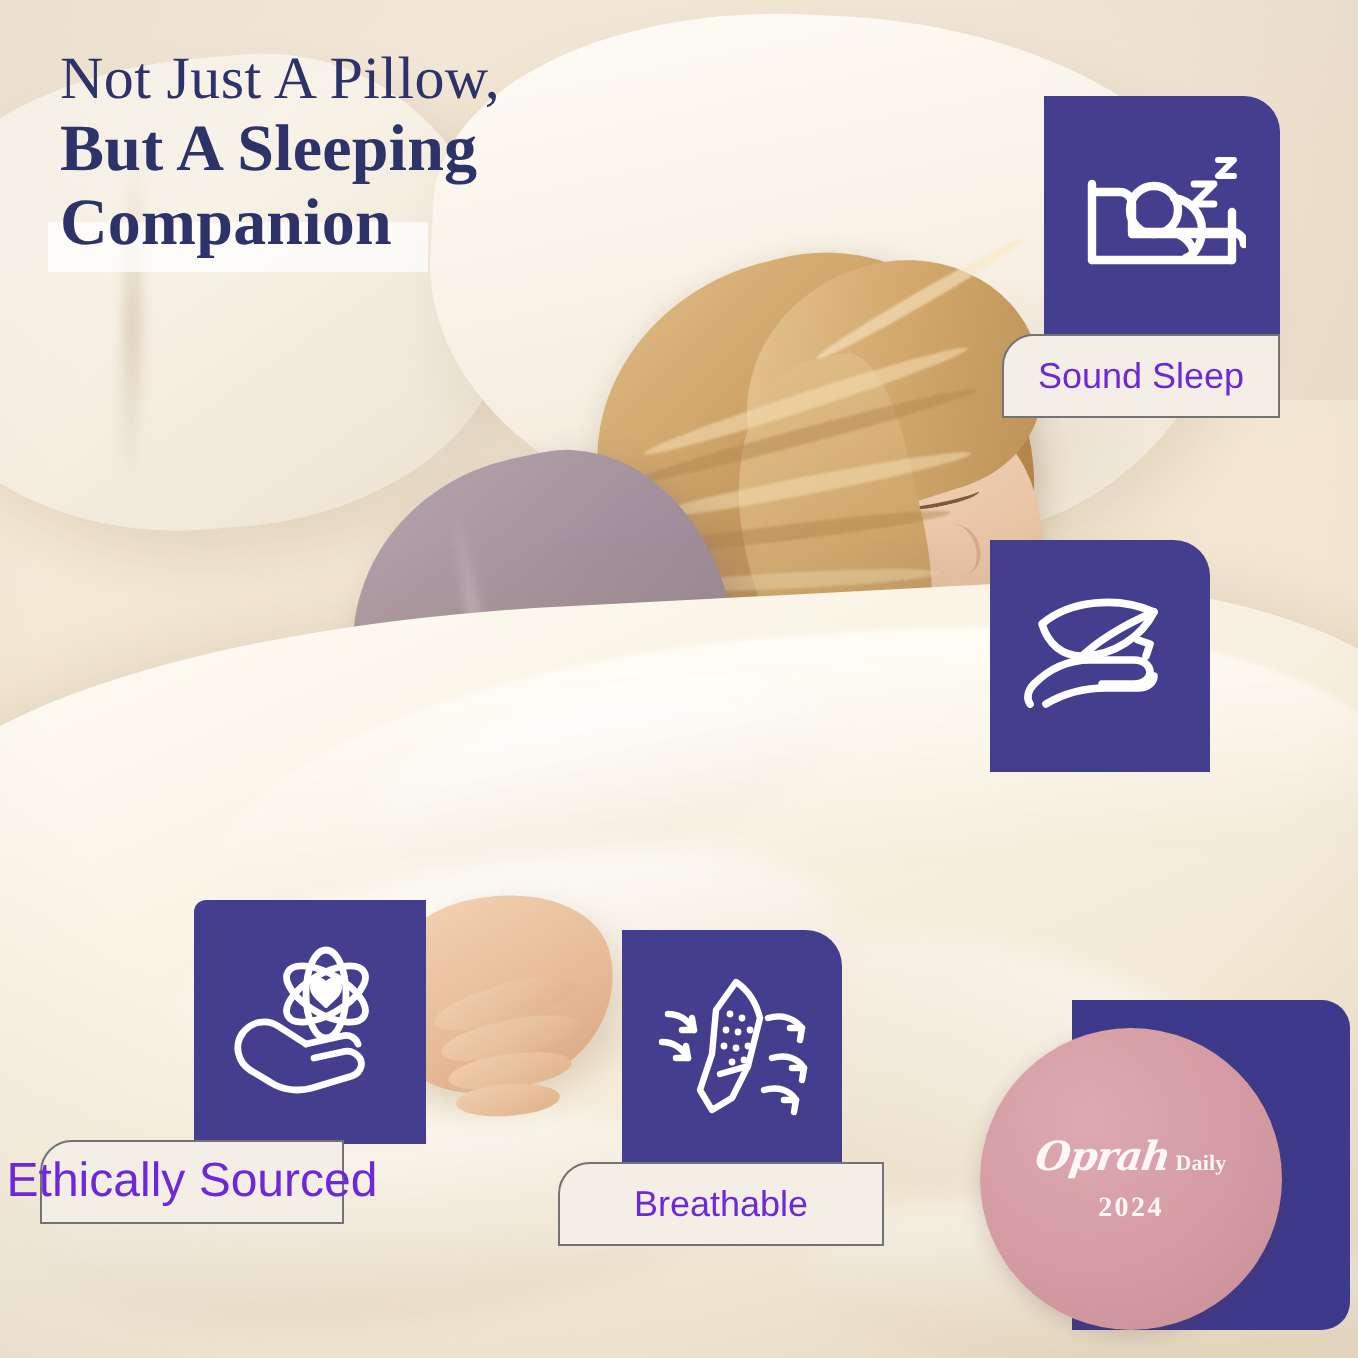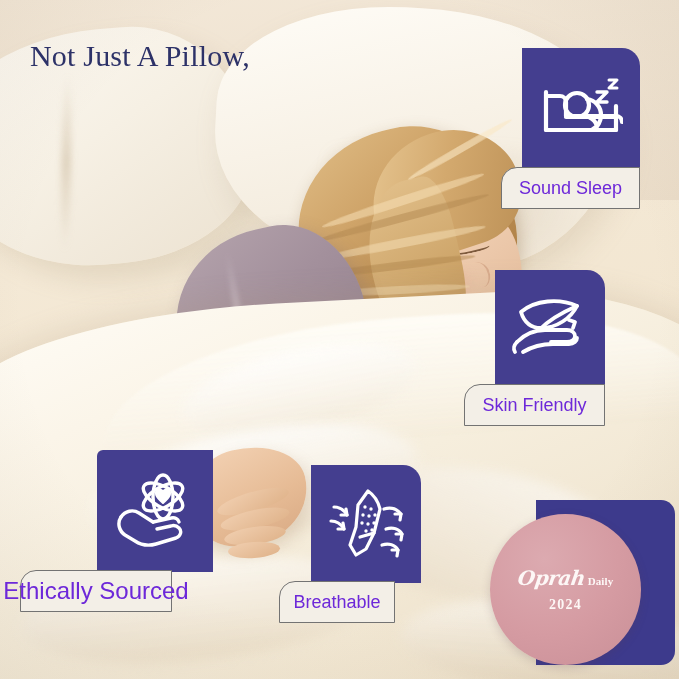--- a/index.html
+++ b/index.html
@@ -207,21 +207,21 @@
   .f4 { left: 228px; top: 542px; width: 52px; height: 16px; transform: rotate(-4deg); }
 
   .photo-vignette {
     position: absolute; inset: 0;
     background: radial-gradient(ellipse 85% 85% at 50% 45%, rgba(0,0,0,0) 55%, rgba(120,96,64,.12) 100%);
     pointer-events: none;
   }
 
   
   .headline {
-    position: absolute; left: 30px; top: 40px; width: 330px;
+    position: absolute; left: 30px; top: 24px; width: 330px;
     font-family: "Liberation Serif", serif;
     color: #2d3268;
     line-height: 1.06;
     z-index: 6;
   }
   .hl-line1 { font-size: 30px; font-weight: 400; letter-spacing: .2px; white-space: nowrap; }
   .hl-line2, .hl-line3 {
     font-size: 33px; font-weight: 700; letter-spacing: .1px; white-space: nowrap;
     margin-top: 2px;
   }
@@ -272,21 +272,21 @@
   #badge-ethically-sourced .badge-icon { width: 116px; height: 122px; border-radius: 6px 0 0 0; }
   #badge-ethically-sourced .badge-label {
     width: 152px; height: 42px; margin-left: -77px; margin-top: -2px;
     border-radius: 16px 0 0 0; font-size: 24px; text-align: right;
   }
 
   
   #badge-breathable { left: 311px; top: 465px; }
   #badge-breathable .badge-icon { width: 110px; height: 118px; border-radius: 0 18px 0 0; }
   #badge-breathable .badge-label {
-    width: 116px; height: 42px; margin-left: -32px; margin-top: -2px;
+    width: 163px; height: 42px; margin-left: -32px; margin-top: -2px;
     border-radius: 16px 0 0 0; font-size: 18px;
   }
 
   
   #award-seal { position: absolute; left: 490px; top: 500px; width: 185px; height: 170px; z-index: 9; }
   .seal-backplate {
     position: absolute; left: 46px; top: 0; width: 139px; height: 165px;
     background: #3d3a8c;
     border-radius: 0 14px 14px 0;
   }
@@ -372,20 +372,22 @@
     <div class="finger f1"></div>
     <div class="finger f2"></div>
     <div class="finger f3"></div>
     <div class="finger f4"></div>
 
     <div class="photo-vignette"></div>
   </div>
 
   <div class="headline">
     <div class="hl-line1">Not Just A Pillow,</div>
+    <div class="hl-line2">But A Sleeping</div>
+    <div class="hl-line3">Companion</div>
   </div>
 
   <div class="badge" id="badge-sound-sleep">
     <div class="badge-icon">
       <svg width="84" height="74" viewBox="0 0 84 74" fill="none" stroke="#ffffff" stroke-width="4.2" stroke-linecap="round" stroke-linejoin="round">
 
         <path d="M7 20 v38"></path>
         <path d="M7 58 h70"></path>
         <path d="M77 34 v24"></path>
         <path d="M7 24 h14 a6 6 0 0 1 6 6 v14 h50 a6 6 0 0 1 6 6"></path>
@@ -409,21 +411,20 @@
 
         <path d="M12 18 c14 -12 38 -14 56 -6 -6 12 -20 22 -36 22 -10 0 -17 -6 -20 -16 z"></path>
         <path d="M68 12 c-14 6 -28 14 -38 24"></path>
         <path d="M60 26 l6 2 -2 6"></path>
 
         <path d="M8 48 c8 -8 18 -12 28 -12 h22 c5 0 8 3 8 6 s-3 6 -8 6 h-16"></path>
         <path d="M14 58 c10 -6 20 -8 30 -8 h16 c5 0 8 -3 8 -6"></path>
         <path d="M8 48 c-3 3 -4 7 -2 10"></path>
       </svg>
     </div>
-    <div class="badge-label">Skin Friendly</div>
   </div>
 
   <div class="badge" id="badge-ethically-sourced">
     <div class="badge-icon">
       <svg width="84" height="76" viewBox="0 0 84 76" fill="none" stroke="#ffffff" stroke-width="3.4" stroke-linecap="round" stroke-linejoin="round">
 
         <ellipse cx="50" cy="24" rx="22" ry="10" transform="rotate(-30 50 24)"></ellipse>
         <ellipse cx="50" cy="24" rx="22" ry="10" transform="rotate(30 50 24)"></ellipse>
         <ellipse cx="50" cy="24" rx="10" ry="22" transform="rotate(0 50 24)"></ellipse>
 

